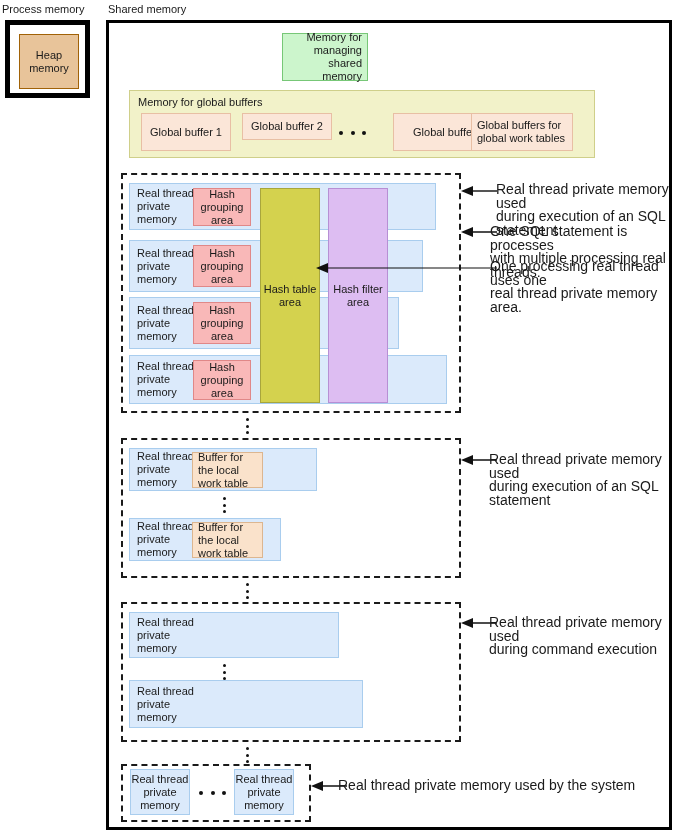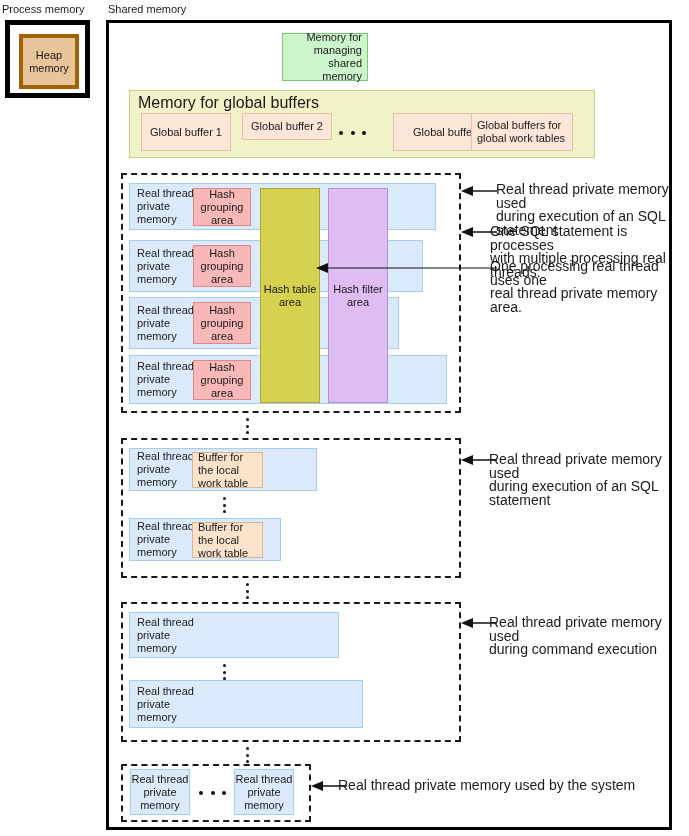--- a/index.html
+++ b/index.html
@@ -28,21 +28,21 @@
   }
 
   
   .proc-frame {
     border: 5px solid #000000;
     background: #ffffff;
     box-sizing: border-box;
   }
   .heap-box {
     background: #e8c49a;
-    border: 4px solid #a16207;
+    border: 1px solid #a16207;
     box-sizing: border-box;
     display: flex;
     align-items: center;
     justify-content: center;
     text-align: center;
     font-size: 11px;
     line-height: 13px;
   }
 
   
@@ -72,21 +72,21 @@
   .salmon { background: #f9b8b8; border: 1px solid #e08888; }
   .olive  { background: #d4d24e; border: 1px solid #a8a63c; }
   .violet { background: #ddbdf2; border: 1px solid #b78fd4; }
   .blue   { background: #dbeafb; border: 1px solid #a9cdee; }
   .tan    { background: #fae2cb; border: 1px solid #dcb690; }
 
   .label-tl {
     position: absolute;
     top: 5px;
     left: 8px;
-    font-size: 16px;
+    font-size: 11px;
     line-height: 13px;
   }
 
   
   .dashed {
     box-sizing: border-box;
     border: 2px dashed #1a1a1a;
     background: transparent;
   }
 

